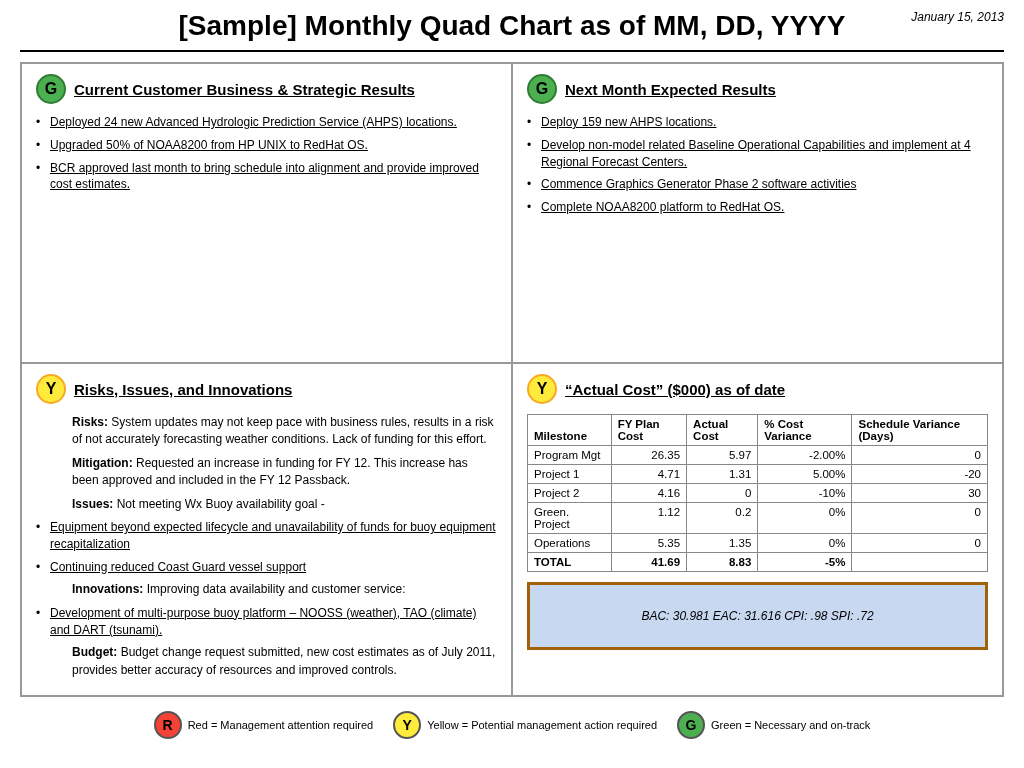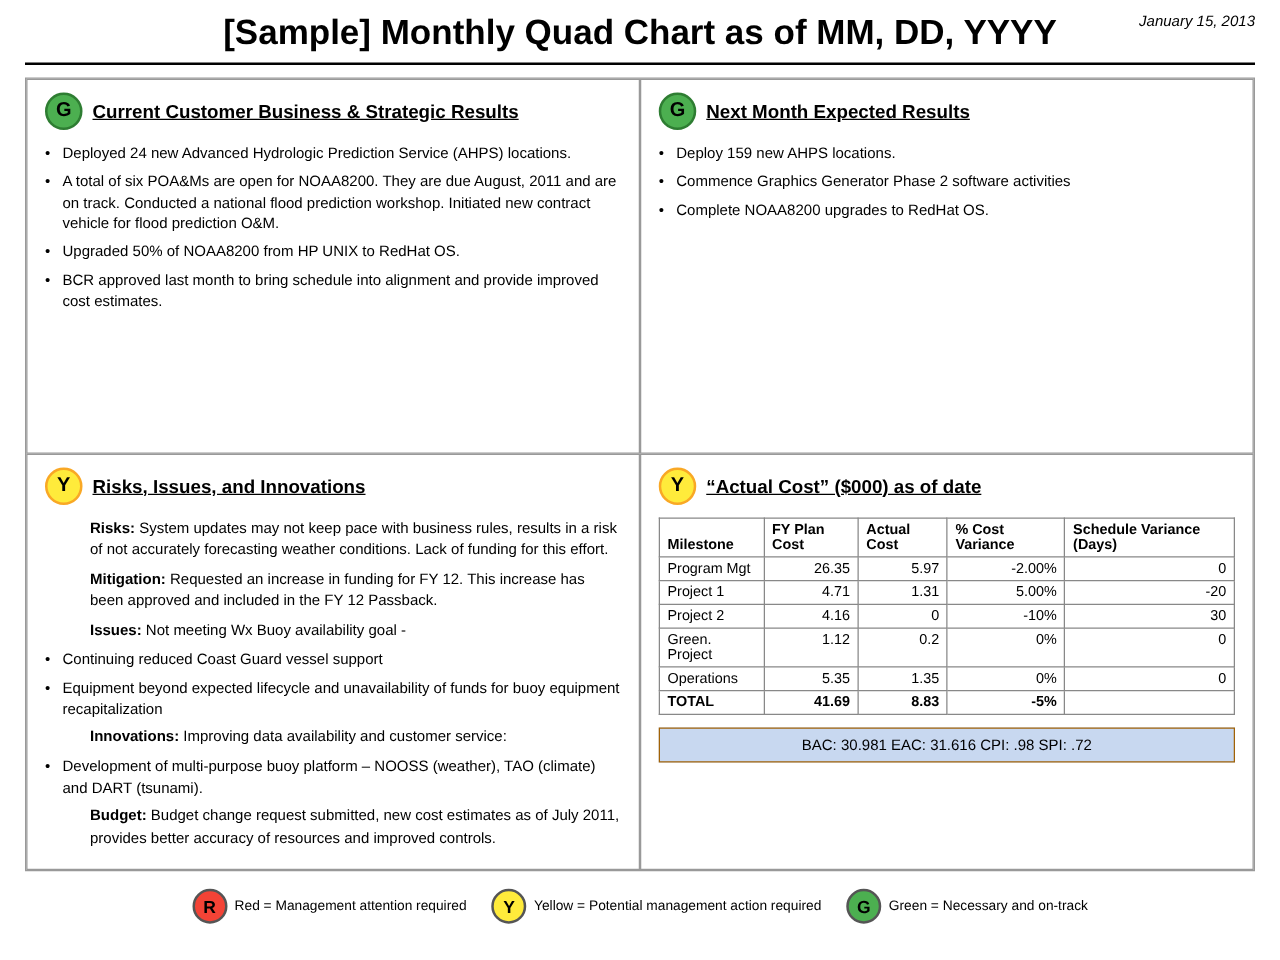--- a/index.html
+++ b/index.html
@@ -70,20 +70,21 @@
     }
     .bullet-list {
       list-style: none;
       padding: 0;
     }
     .bullet-list li {
       padding-left: 14px;
       position: relative;
       margin-bottom: 6px;
       line-height: 1.4;
+      text-decoration: underline;
     }
     .bullet-list li::before {
       content: "•";
       position: absolute;
       left: 0;
     }
     
     .risks-content p {
       margin-bottom: 6px;
       line-height: 1.45;
@@ -110,25 +111,26 @@
       font-weight: bold;
       vertical-align: bottom;
     }
     .cost-table td {
       vertical-align: top;
     }
     .cost-table .num { text-align: right; }
     .cost-table tr.total-row td { font-weight: bold; }
     .bac-bar {
       background: #c8d8f0;
-      border: 1px solid #a16207;
-      padding: 6px 10px;
+      border: 3px solid #a16207;
+      padding: 24px 10px;
       margin-top: 10px;
       text-align: center;
       font-size: 12px;
+      font-style: italic;
     }
     
     .footer-legend {
       display: flex;
       align-items: center;
       justify-content: center;
       gap: 20px;
       margin-top: 14px;
     }
     .legend-item {
@@ -161,56 +163,56 @@
 
 <div class="quad-grid">
 
   <div class="quad-cell">
     <div class="quad-header">
       <div class="status-circle status-green">G</div>
       <div class="quad-title">Current Customer Business &amp; Strategic Results</div>
     </div>
     <ul class="bullet-list">
     <li>Deployed 24 new Advanced Hydrologic Prediction Service (AHPS) locations.</li>
-        <li>A total of six POA&amp;Ms are open for NOAA8200.  They are due August, 2011 and are on track.  Conducted a national flood prediction workshop.  Initiated new contract vehicle for flood prediction O&amp;M.</li>
         <li>Upgraded 50% of NOAA8200 from HP UNIX to RedHat OS.</li>
         <li>BCR approved last month to bring schedule into alignment and provide improved cost estimates.</li>
       </ul>
   </div>
 
   <div class="quad-cell">
     <div class="quad-header">
       <div class="status-circle status-green">G</div>
       <div class="quad-title">Next Month Expected Results</div>
     </div>
     <ul class="bullet-list">
     <li>Deploy 159 new AHPS locations.</li>
+        <li>Develop non-model related Baseline Operational Capabilities and implement at 4 Regional Forecast Centers.</li>
         <li>Commence Graphics Generator Phase 2 software activities</li>
-        <li>Complete NOAA8200 upgrades to RedHat OS.</li>
+        <li>Complete NOAA8200 platform to RedHat OS.</li>
       </ul>
   </div>
 
   <div class="quad-cell">
     <div class="quad-header">
       <div class="status-circle status-yellow">Y</div>
       <div class="quad-title">Risks, Issues, and Innovations</div>
     </div>
     <div class="risks-content">
       <p>
         <span class="label-bold">Risks:</span><span> System updates may not keep pace with business rules, results in a risk of not accurately forecasting weather conditions.  Lack of funding for this effort.</span>
       </p>
       <p>
         <span class="label-bold">Mitigation:</span><span>  Requested an increase in funding for FY 12.  This increase has been approved and included in the FY 12 Passback.</span>
       </p>
       <p>
         <span class="label-bold">Issues:</span><span>   Not meeting Wx Buoy availability goal -</span>
       </p>
       <ul class="bullet-list">
+          <li>Equipment beyond expected lifecycle and unavailability of  funds for buoy equipment recapitalization</li>
           <li>Continuing reduced Coast Guard vessel support</li>
-          <li>Equipment beyond expected lifecycle and unavailability of  funds for buoy equipment recapitalization</li>
         </ul>
       <p style="margin-top:6px">
         <span class="label-bold">Innovations:</span><span>  Improving data availability and customer service:</span>
       </p>
       <ul class="bullet-list">
           <li>Development of multi-purpose buoy platform – NOOSS (weather), TAO (climate) and DART (tsunami).</li>
         </ul>
       <p style="margin-top:6px">
         <span class="label-bold">Budget:</span><span>  Budget change request submitted, new cost estimates as of July 2011, provides better accuracy of resources and improved controls.</span>
       </p>

